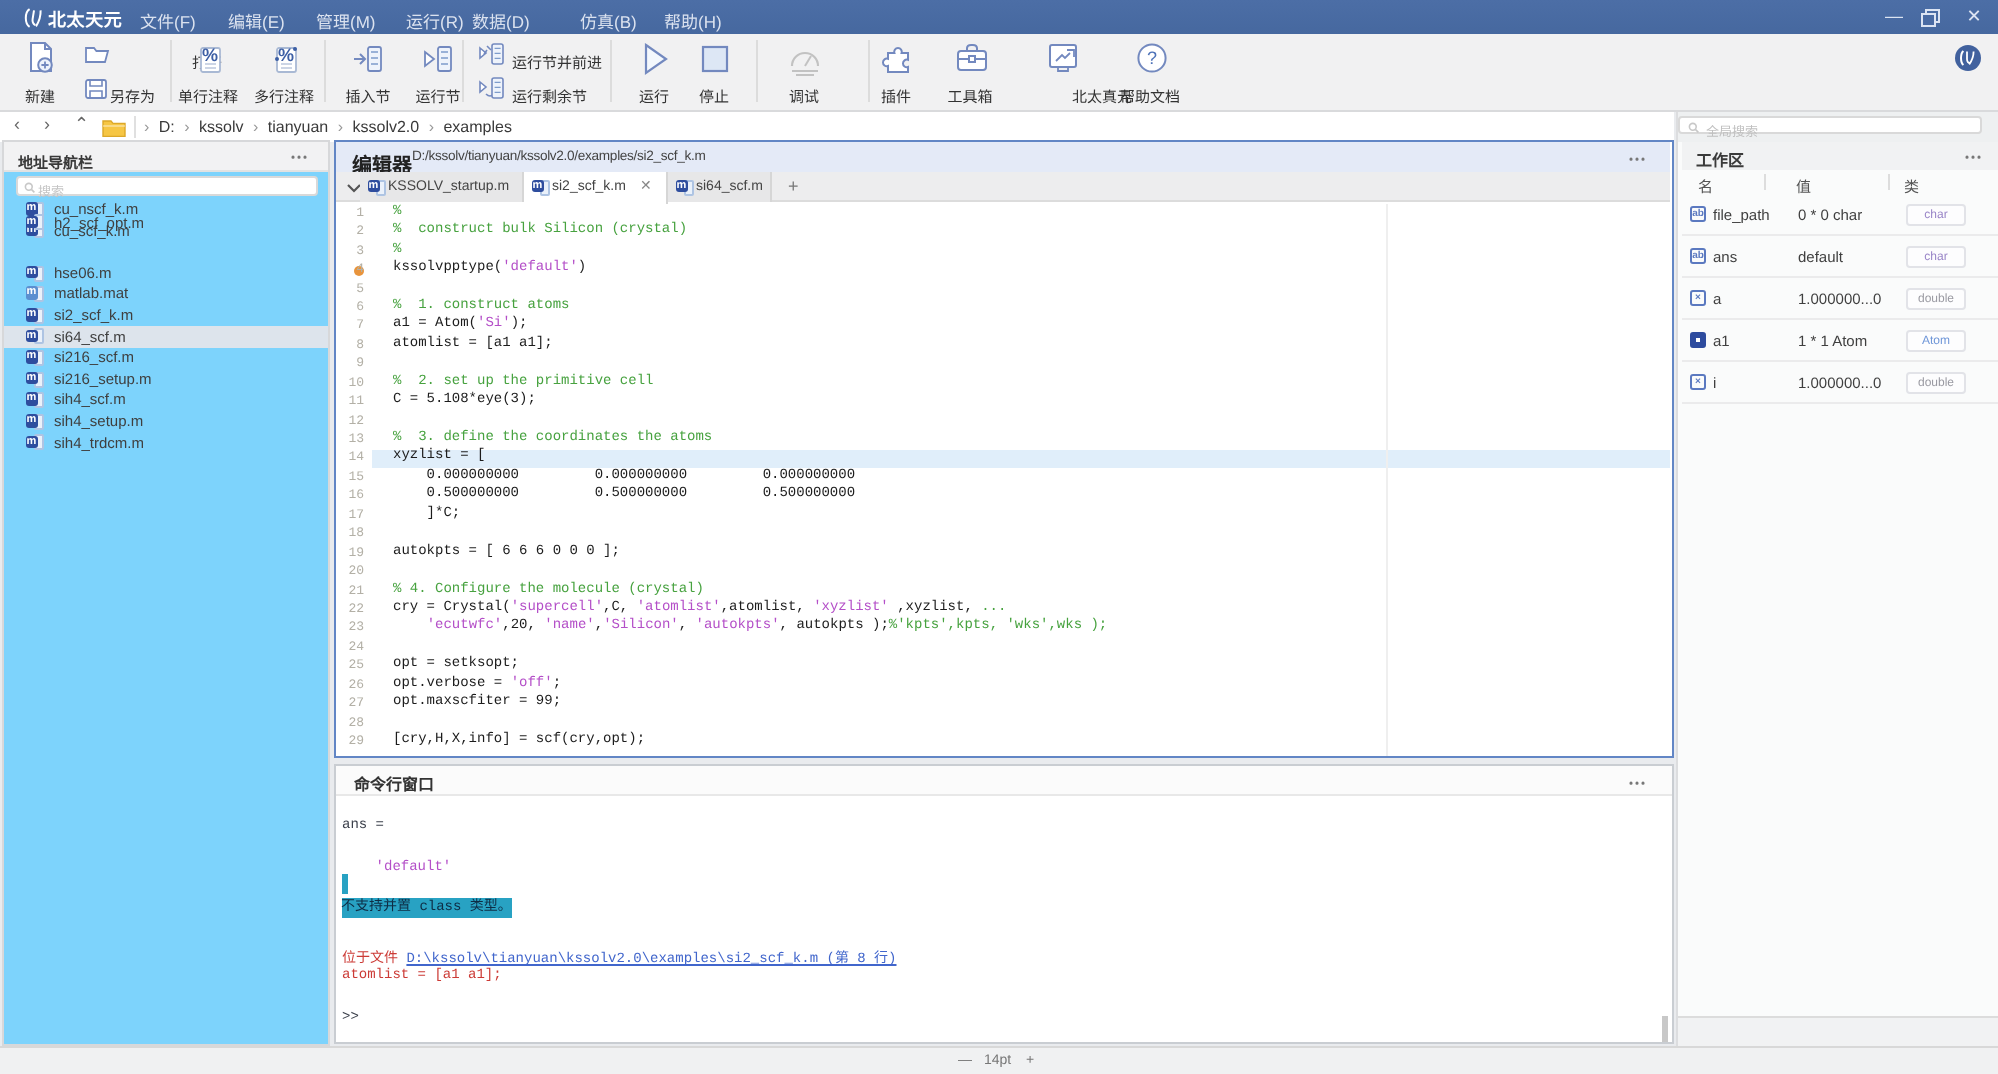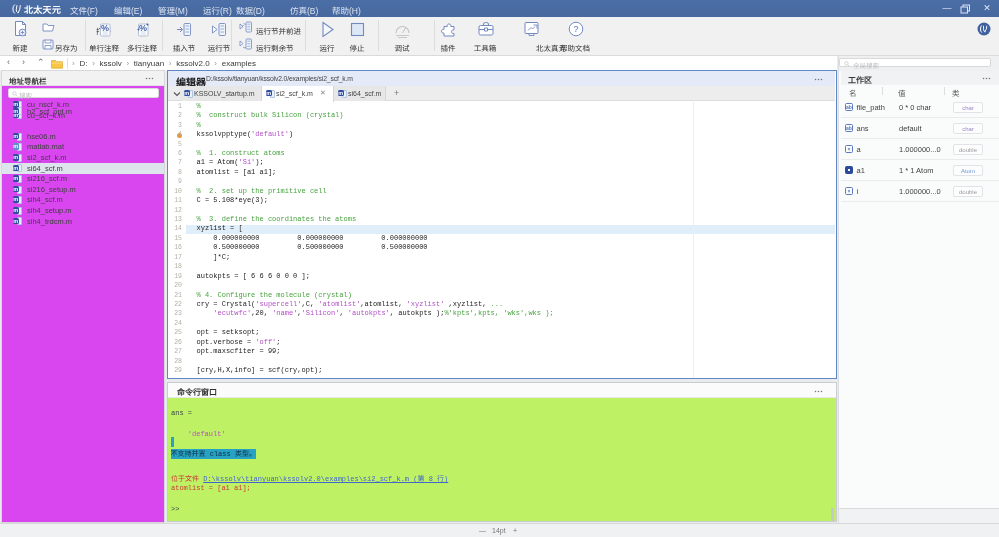--- a/index.html
+++ b/index.html
@@ -16,21 +16,21 @@
 
 #toolbar { left:0; top:17px; width:999px; height:39px; background:#f1f1f2; border-bottom:1px solid #d9dadc; }
 .tlabel { position:absolute; font-size:7.5px; color:#333; text-align:center; white-space:nowrap; }
 .tsep { position:absolute; top:3px; width:1px; height:31px; background:#dcdcdc; }
 
 #crumbs { left:0; top:56px; width:837px; height:15px; background:#fff; }
 .cico { position:absolute; top:1px; font-size:9px; color:#666; }
 .crumbtxt { position:absolute; top:2.5px; font-size:8px; color:#3a3a3a; white-space:nowrap; word-spacing:2.5px; }
 .csep { color:#999; }
 
-#leftpanel { left:1px; top:70px; width:164px; height:453px; background:#d946ef; border:1px solid #d7d8da; }
+#leftpanel { left:1px; top:70px; width:164px; height:453px; background:#7dd3fc; border:1px solid #d7d8da; }
 #lphead { left:0; top:0; width:162px; height:15px; background:#f2f2f3; border-bottom:1px solid #e2e2e2; }
 #lphead b { position:absolute; left:7px; top:3.5px; font-size:7.5px; color:#3a3a3a; }
 .dots { color:#777; letter-spacing:1px; font-size:9px; font-weight:bold; }
 #lpsearch { left:6px; top:17px; width:151px; height:9.5px; border:1px solid #d9d9d9; border-radius:2px; background:#fff; }
 #lpsearch span { position:absolute; left:10px; top:1px; font-size:6.5px; color:#c4c4c4; }
 .frow { position:absolute; left:0; width:162px; height:10.6px; }
 .frow .fname { position:absolute; left:25px; top:0.5px; font-size:7.5px; color:#3f3f3f; white-space:nowrap; }
 .fsel { background:#dde4ec; }
 .fico { position:absolute; left:10px; top:0.8px; width:16px; height:9px; }
 .fico i { position:absolute; left:4.8px; top:0.6px; width:5.5px; height:8px; background:#eaf1fa; border:0.5px solid #aec4e3; border-radius:1px; }
@@ -48,21 +48,21 @@
 .tab .tname { position:absolute; top:3.5px; font-size:7px; color:#444; white-space:nowrap; }
 
 #gutter { left:0; top:30.8px; width:14px; text-align:right; font-family:"Liberation Mono",monospace; font-size:6.5px; line-height:9.43px; color:#b3b0a6; }
 #code { left:28.5px; top:30.8px; font-family:"Liberation Mono",monospace; font-size:7px; line-height:9.43px; color:#1c1c1c; white-space:pre; }
 #code .c { color:#47a23f; } 
 #code .s { color:#b44fc8; } 
 #curline { left:18px; top:153.8px; width:649px; height:9.4px; background:#e0eefa; }
 #colruler { left:524.5px; top:30.8px; width:1px; height:276px; background:#efefef; }
 #bpdot { left:9px; top:61.8px; width:5px; height:5px; border-radius:50%; background:#e8943c; }
 
-#cmd { left:167px; top:381.5px; width:670px; height:140.5px; background:#bef264; border:1px solid #c9cdd2;text-align:center; }
+#cmd { left:167px; top:381.5px; width:670px; height:140.5px; background:#ffffff; border:1px solid #c9cdd2;text-align:center; }
 #cmdhead { left:0; top:0; width:668px; height:15px; background:#fbfbfb; border-bottom:1px solid #e8e8e8; }
 #cmdhead b { position:absolute; left:9px; top:3px; font-size:8px; color:#333; }
 .cmdline { position:absolute; font-family:"Liberation Mono",monospace; font-size:7px; white-space:pre; color:#3a3f4a; }
 
 #rpanel { left:839px; top:56px; width:160px; height:467px; background:#fafbfb;} 
 #rpline { left:838px; top:56px; width:1px; height:467px; background:#dcdddf; }
 #rsearch { left:0; top:1.5px; width:152px; height:9px; border:1px solid #d9d9d9; border-radius:2px; background:#fff; }
 #rsearch span { position:absolute; left:13px; top:1px; font-size:6.5px; color:#c0c0c0; }
 #wshead { left:2px; top:15px; width:158px; height:14px; background:#f1f2f3; }
 #wshead b { position:absolute; left:7px; top:3px; font-size:8px; color:#3a3a3a; }

